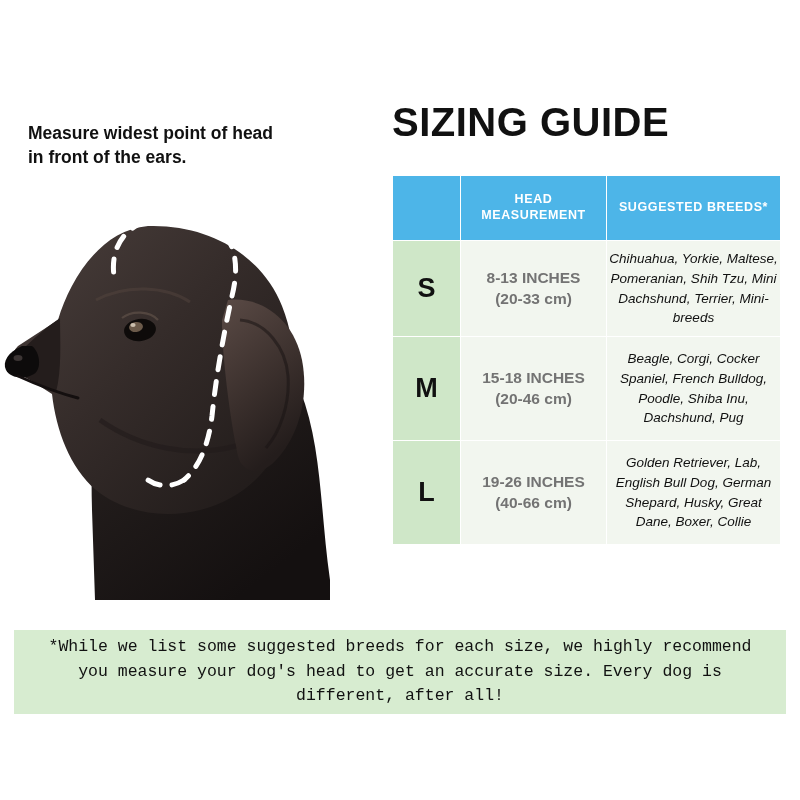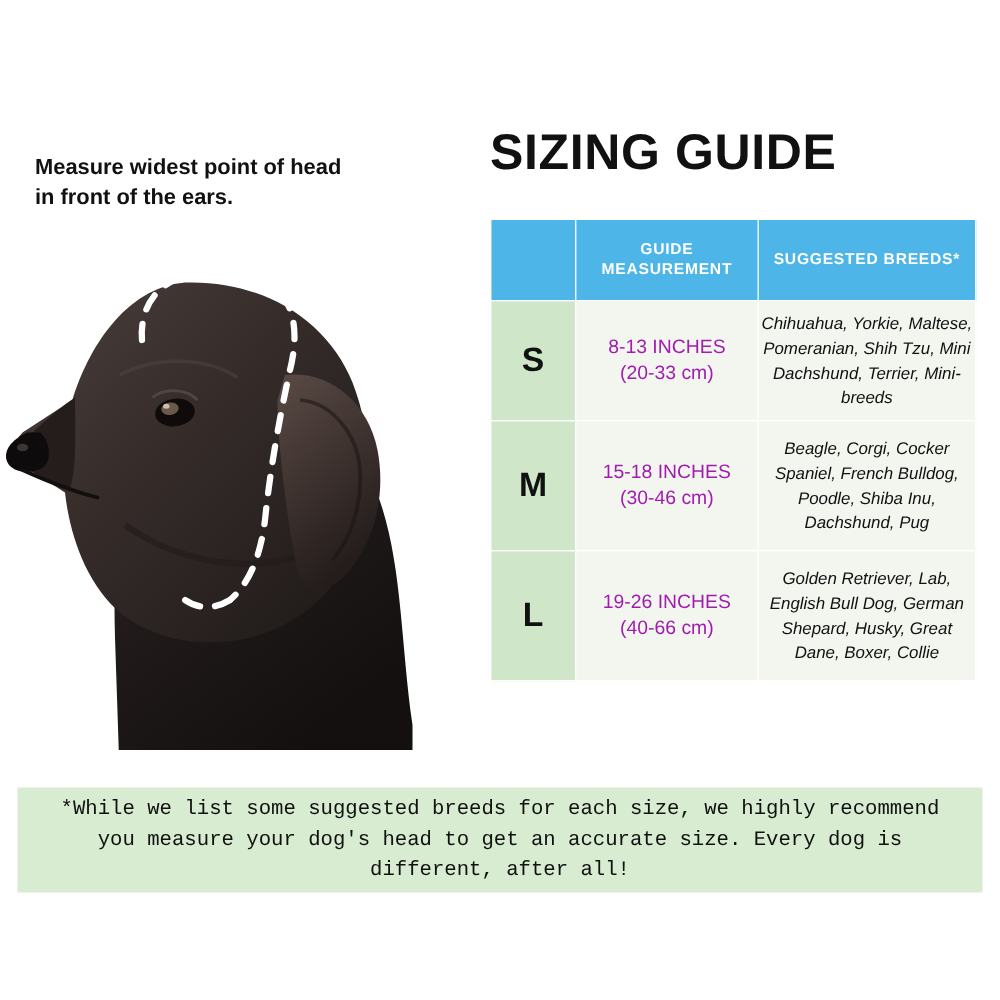--- a/index.html
+++ b/index.html
@@ -95,22 +95,22 @@
     background: #cfe7c8;
     text-align: center;
     font-size: 27px;
     font-weight: 700;
     color: #111111;
   }
   .cell-meas {
     background: #f2f6ef;
     text-align: center;
     font-size: 15.5px;
-    font-weight: 400;
-    color: #a21caf;
+    font-weight: 700;
+    color: #737373;
     line-height: 1.35;
     padding: 8px 4px;
   }
   .cell-breeds {
     background: #f2f6ef;
     text-align: center;
     font-size: 13.5px;
     font-style: italic;
     color: #111111;
     line-height: 1.45;
@@ -213,40 +213,40 @@
   <table class="size-table">
     <colgroup>
       <col class="col-size">
       <col class="col-meas">
       <col class="col-breeds">
     </colgroup>
     <thead>
       <tr>
         <th class="hdr blank"></th>
         <th class="hdr">
-          <div>GUIDE</div>
+          <div>HEAD</div>
           <div>MEASUREMENT</div>
         </th>
         <th class="hdr">SUGGESTED BREEDS*</th>
       </tr>
     </thead>
     <tbody>
       <tr class="row-s">
         <td class="cell-size">S</td>
         <td class="cell-meas">
           <div>8-13 INCHES</div>
           <div>(20-33 cm)</div>
         </td>
         <td class="cell-breeds">Chihuahua, Yorkie, Maltese, Pomeranian, Shih Tzu, Mini Dachshund, Terrier, Mini-breeds</td>
       </tr>
       <tr class="row-m">
         <td class="cell-size">M</td>
         <td class="cell-meas">
           <div>15-18 INCHES</div>
-          <div>(30-46 cm)</div>
+          <div>(20-46 cm)</div>
         </td>
         <td class="cell-breeds">Beagle, Corgi, Cocker Spaniel, French Bulldog, Poodle, Shiba Inu, Dachshund, Pug</td>
       </tr>
       <tr class="row-l">
         <td class="cell-size">L</td>
         <td class="cell-meas">
           <div>19-26 INCHES</div>
           <div>(40-66 cm)</div>
         </td>
         <td class="cell-breeds">Golden Retriever, Lab, English Bull Dog, German Shepard, Husky, Great Dane, Boxer, Collie</td>

